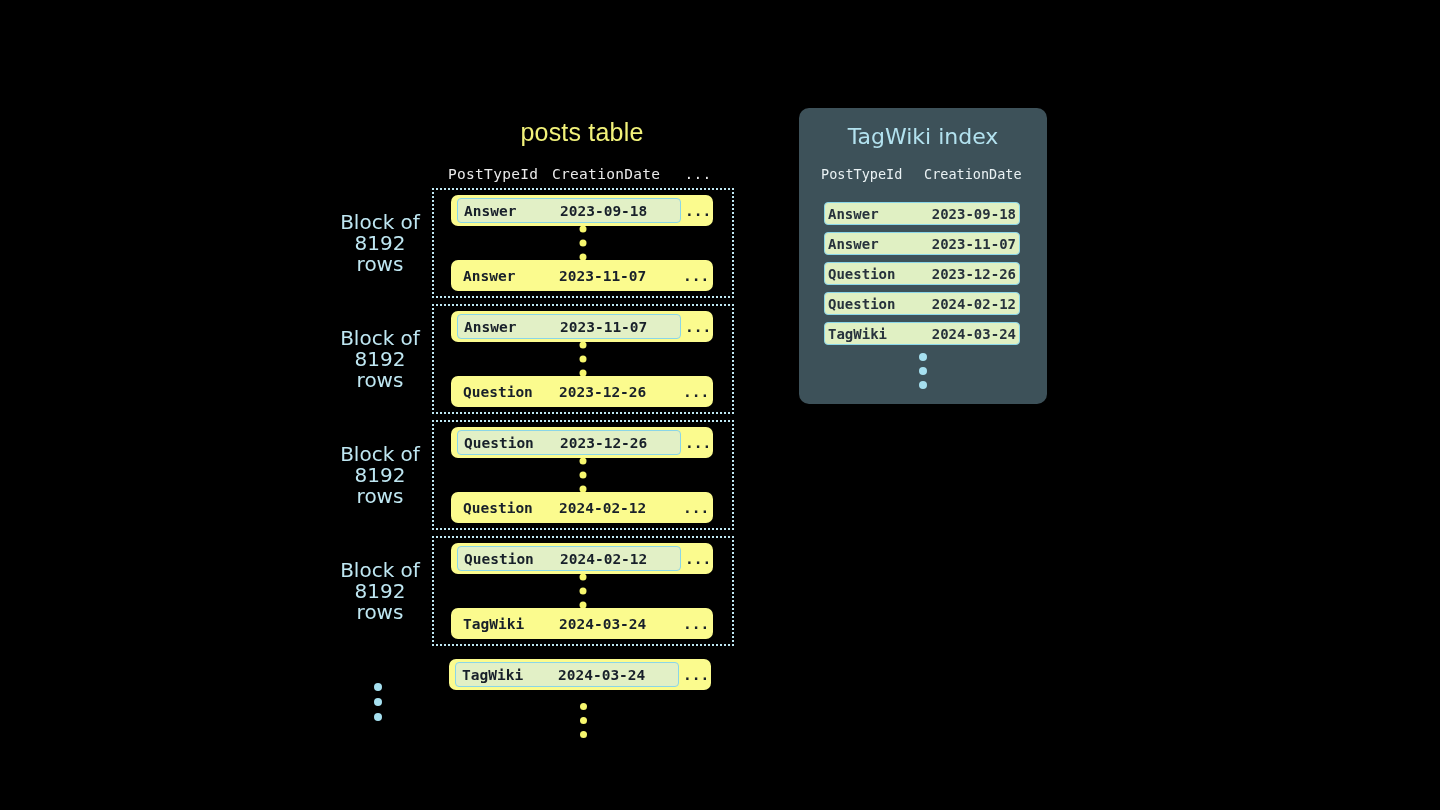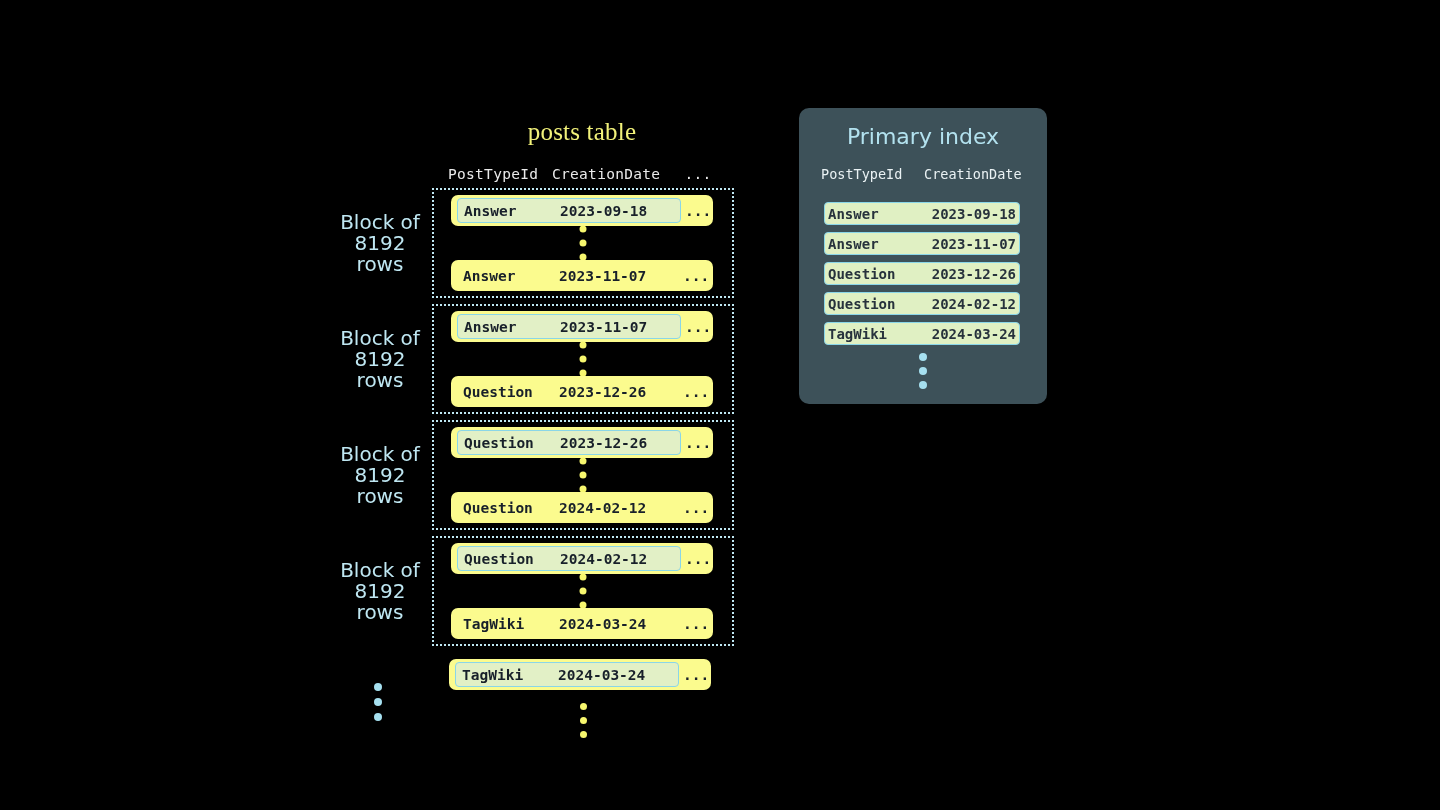--- a/index.html
+++ b/index.html
@@ -25,21 +25,21 @@
   }
 
   #posts-table-title {
     position: absolute;
     left: 102px;
     top: 0px;
     width: 300px;
     text-align: center;
     color: #f2f27a;
     font-size: 25px;
-    font-family: Liberation Serif, serif;
+    font-family: Liberation Sans, sans-serif;
     letter-spacing: 0.2px;
   }
 
   #posts-table-header {
     position: absolute;
     left: 118px;
     top: 48px;
     width: 285px;
     display: flex;
     color: #eaeaea;
@@ -415,21 +415,21 @@
   <div id="left-dots">
     <span class="dot"></span>
     <span class="dot"></span>
     <span class="dot"></span>
   </div>
 
 </div>
 
 <div id="primary-index-panel">
 
-  <div id="primary-index-title">Primary index</div>
+  <div id="primary-index-title">TagWiki index</div>
 
   <div id="primary-index-header">
     <span class="h-type">PostTypeId</span>
     <span class="h-date">CreationDate</span>
   </div>
 
   <div id="primary-index-rows">
     <div class="idx-row">
       <span class="c-type">Answer</span>
       <span class="c-date">2023-09-18</span>

